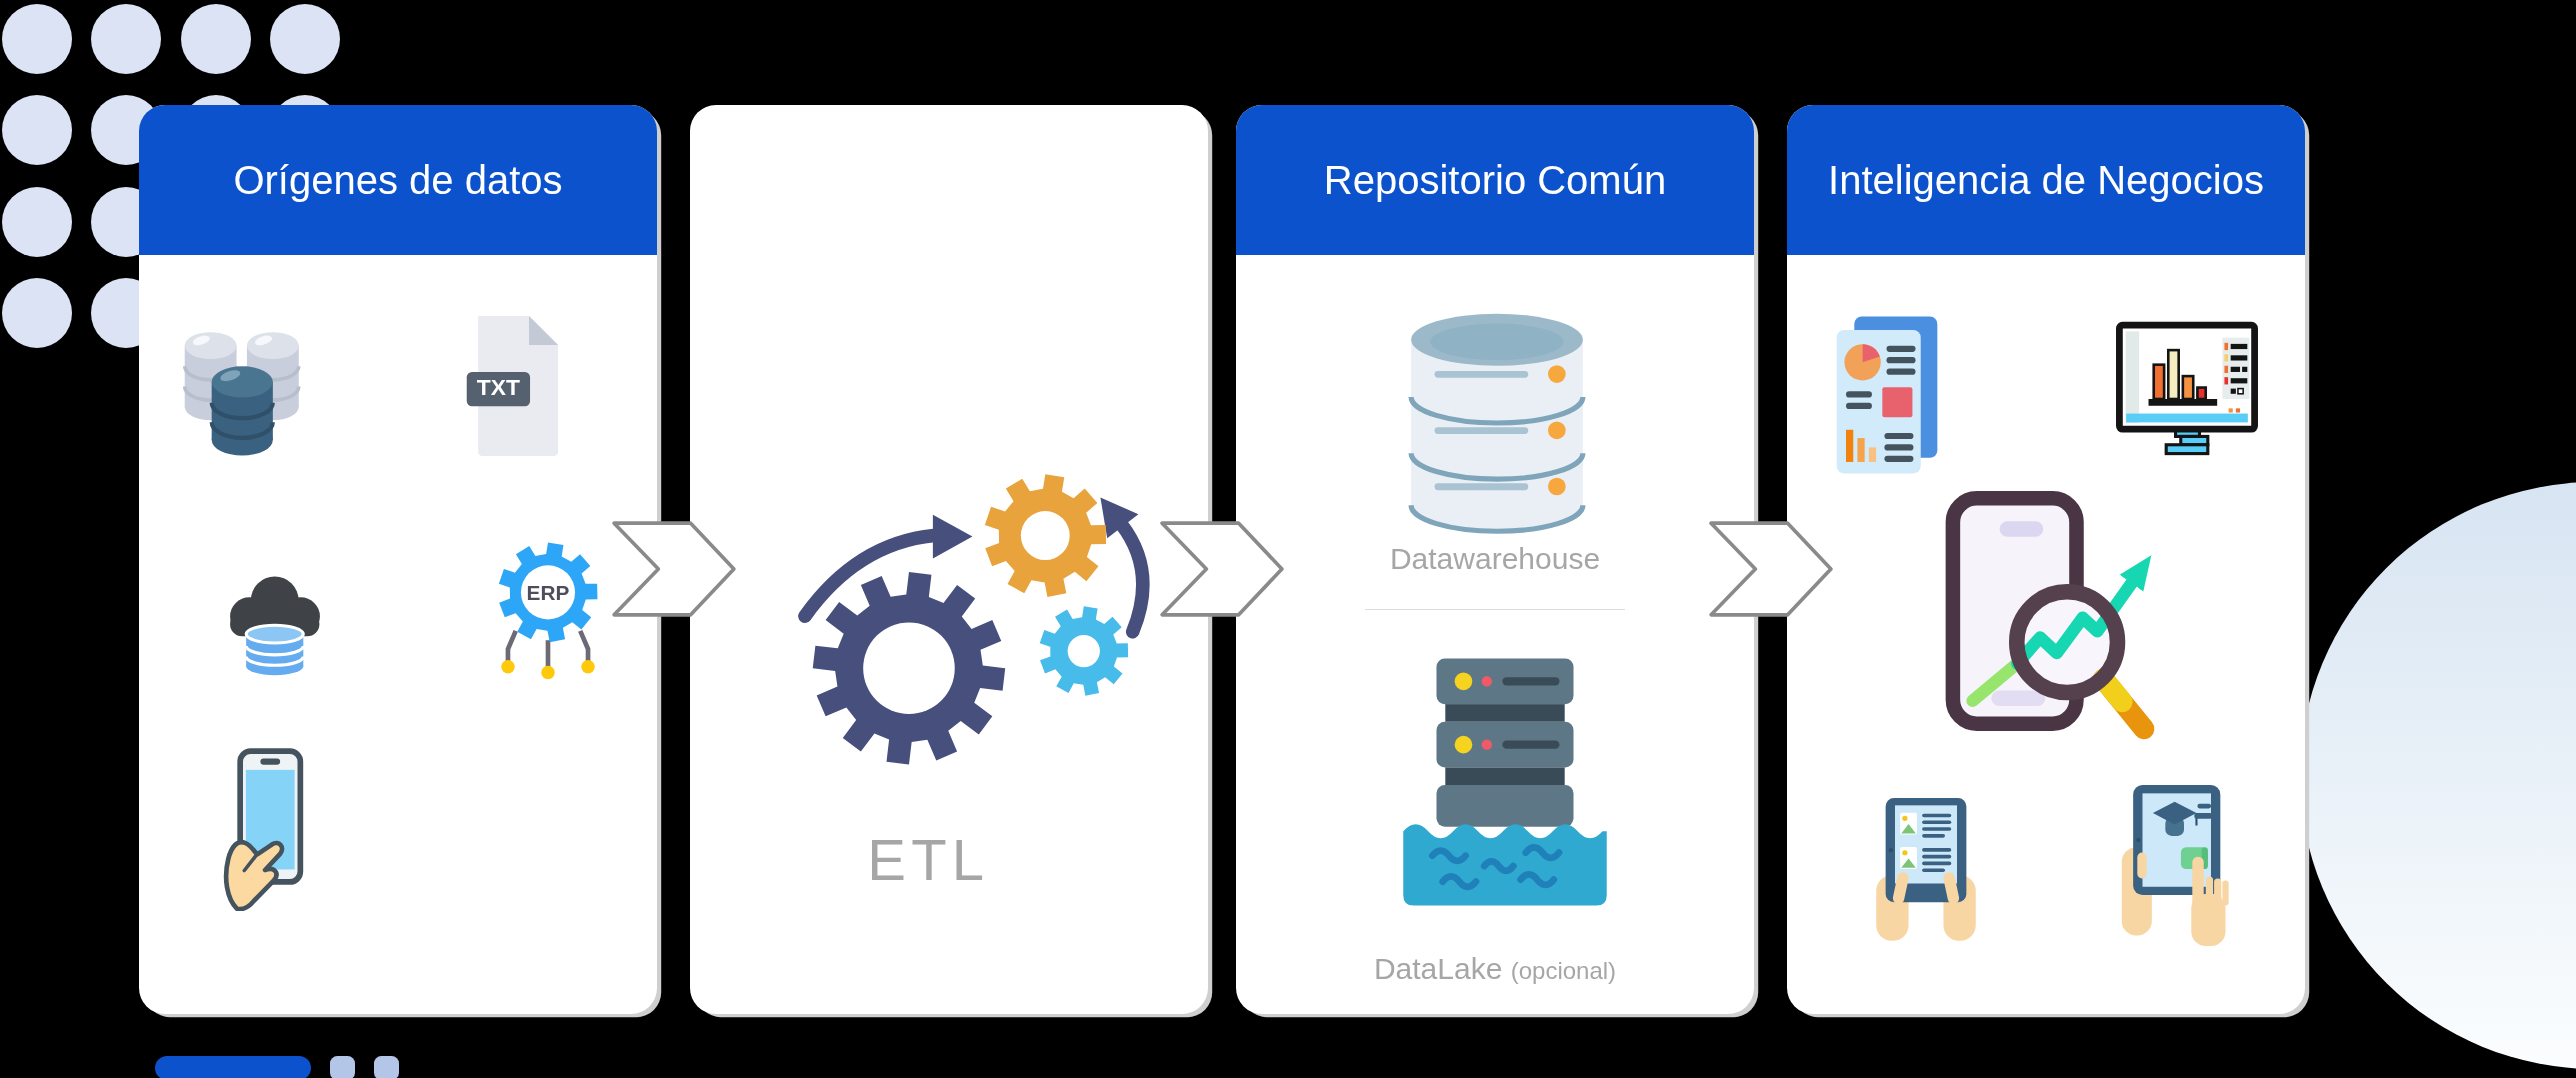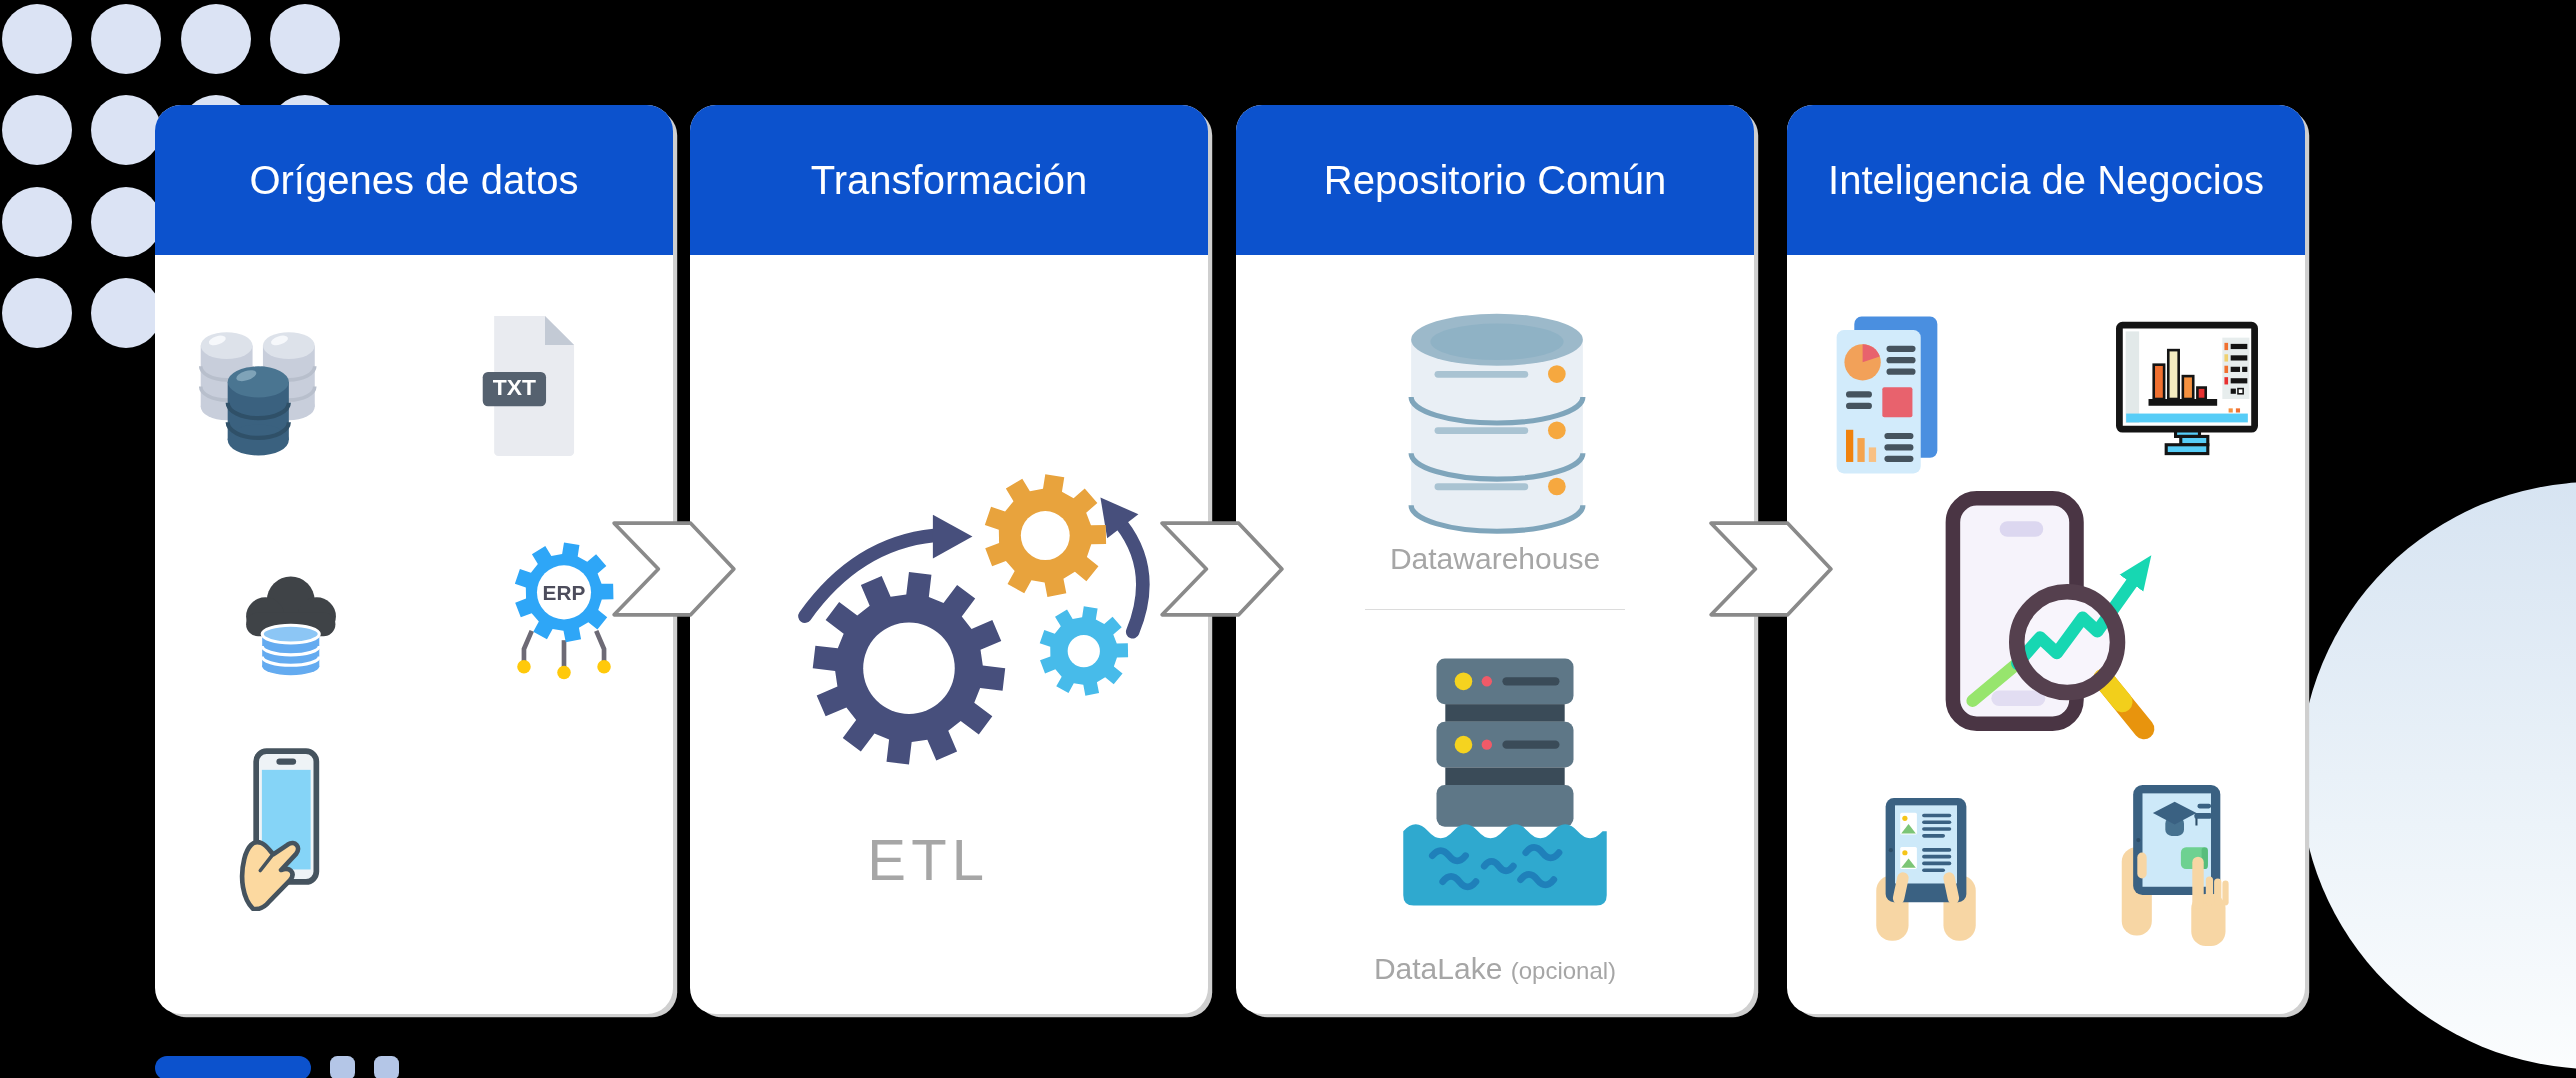--- a/index.html
+++ b/index.html
@@ -45,21 +45,21 @@
       <div class="dot" style="left: 181px; top: 187px; height: 70px; width: 70px;"></div>
       <div class="dot" style="left: 270px; top: 187px; height: 70px; width: 70px;"></div>
       <div class="dot" style="left: 2.1px; top: 278px; height: 70px; width: 70px;"></div>
       <div class="dot" style="left: 91px; top: 278px; height: 70px; width: 70px;"></div>
       <div class="dot" style="left: 181px; top: 278px; height: 70px; width: 70px;"></div>
       <div class="dot" style="left: 270px; top: 278px; height: 70px; width: 70px;"></div>
     </div>
 
   <div class="big-ellipse"></div>
 
-  <div class="panel" style="left:155px">
+  <div class="panel" style="left:139px">
     <div class="panel-header">
       <span class="panel-title">Orígenes de datos</span>
     </div>
     <div class="icon" style="left:19.8%;top:31.6%">
       <svg width="127" height="143" viewBox="0 0 245 275">
         <rect x="12" y="48" width="100" height="118" fill="#c8cedb"></rect>
         <ellipse cx="62" cy="166" rx="50" ry="26" fill="#c8cedb"></ellipse>
         <path d="M12,88 a50,26 0 0 0 100,0" stroke="#b8bfcc" stroke-width="7" fill="none"></path>
         <path d="M12,127 a50,26 0 0 0 100,0" stroke="#b8bfcc" stroke-width="7" fill="none"></path>
         <ellipse cx="62" cy="48" rx="50" ry="26" fill="#dde2ea"></ellipse>
@@ -121,23 +121,20 @@
         <rect x="47" y="44" width="94" height="192" fill="#85d4f7"></rect>
         <path d="M30,312 C 10,292 4,252 13,216 C 19,192 31,178 46,185 C 57,190 62,200 69,207 L 97,188
                  C 111,179 123,193 113,206 L 84,237 C 101,230 113,243 101,257 L 62,297
                  C 53,308 41,314 30,312 Z" fill="#fcd9a0" stroke="#45535e" stroke-width="9" stroke-linejoin="round"></path>
         <path d="M66,210 L44,238" stroke="#45535e" stroke-width="7" fill="none" stroke-linecap="round"></path>
       </svg>
     </div>
   </div>
 
   <div class="panel" style="left:690px">
-    <div class="panel-header">
-      <span class="panel-title">Transformación</span>
-    </div>
     <div class="icon" style="left:52.3%;top:57.1%">
       <svg width="385" height="333" viewBox="0 0 740 640">
         <path d="M 70,305 Q 170,165 318,150" stroke="#474f7c" stroke-width="26" fill="none" stroke-linecap="round"></path>
         <polygon points="316,110 392,152 316,194" fill="#474f7c"></polygon>
         <path d="M 700,335 Q 748,218 678,128" stroke="#474f7c" stroke-width="26" fill="none" stroke-linecap="round"></path>
         <polygon points="638,77 711,109 651,155" fill="#474f7c"></polygon>
         <g>
             <path d="M270.0 220.0L313.2 225.1L308.2 268.2L336.4 279.5L362.5 244.8L397.3 270.8L371.5 305.6L390.3 329.5L430.2 312.5L447.4 352.5L407.5 369.7L411.9 399.8L455.0 405.0L449.9 448.2L406.8 443.2L395.5 471.4L430.2 497.5L404.2 532.3L369.4 506.5L345.5 525.3L362.5 565.2L322.5 582.4L305.3 542.5L275.2 546.9L270.0 590.0L226.8 584.9L231.8 541.8L203.6 530.5L177.5 565.2L142.7 539.2L168.5 504.4L149.7 480.5L109.8 497.5L92.6 457.5L132.5 440.3L128.1 410.2L85.0 405.0L90.1 361.8L133.2 366.8L144.5 338.6L109.8 312.5L135.8 277.7L170.6 303.5L194.5 284.7L177.5 244.8L217.5 227.6L234.7 267.5L264.8 263.1Z" fill="#474f7c"></path>
             <circle cx="270" cy="405" r="88" fill="#ffffff"></circle>
           </g>

